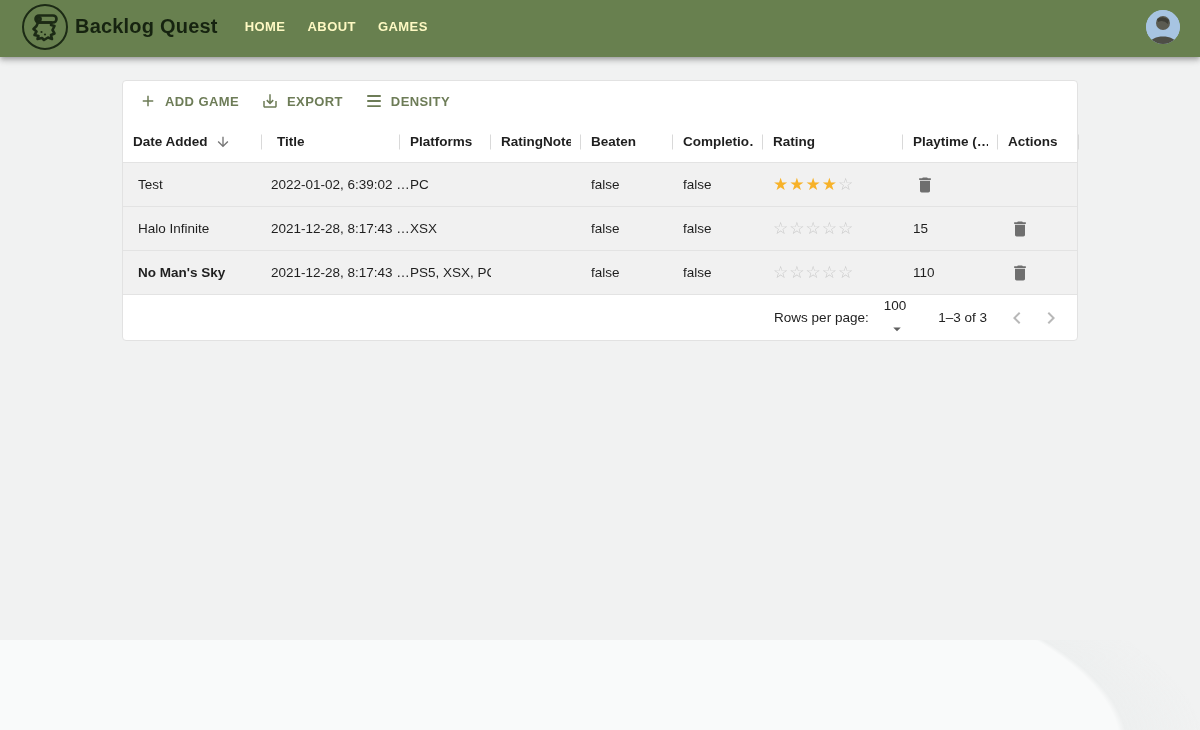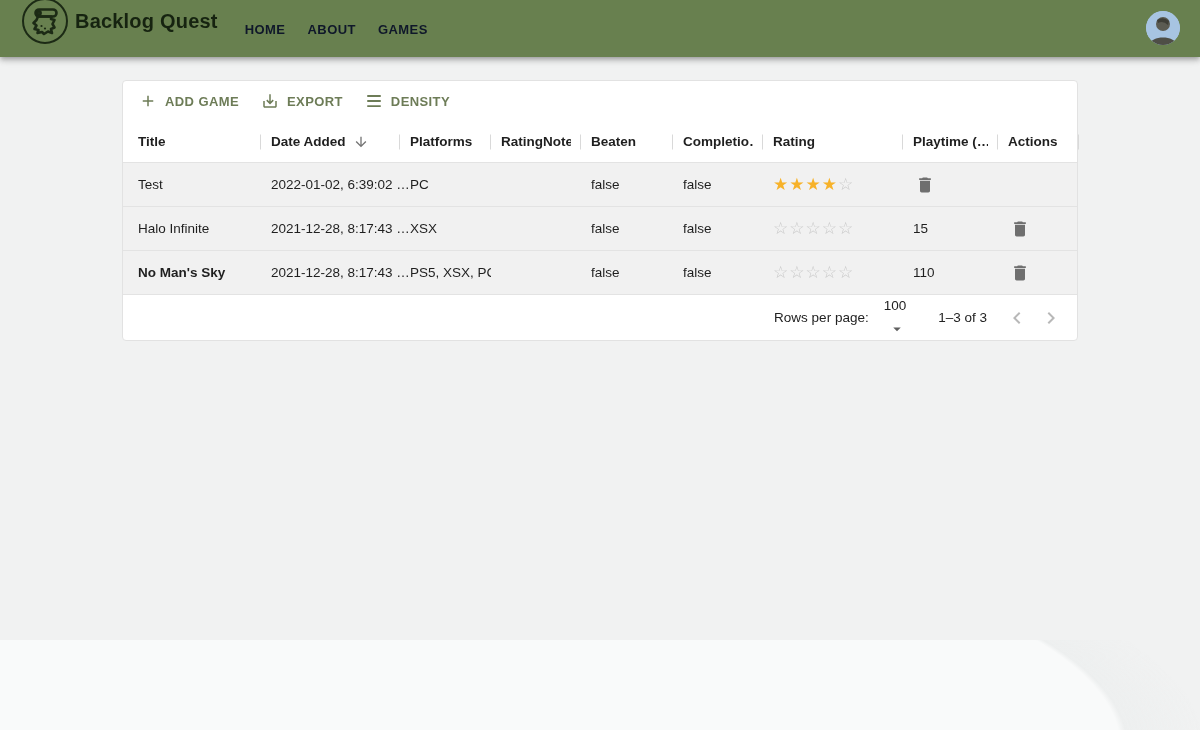--- a/index.html
+++ b/index.html
@@ -12,30 +12,30 @@
     position:relative;
   }
   body::after{ 
     content:""; position:fixed; left:0; right:0; bottom:0; height:90px; pointer-events:none;
     background:radial-gradient(1400px 420px at 28% 118%, #f9fafa 0 56%, #edefef 56.5%, rgba(241,242,242,0) 62%);
   }
 
   
   .appbar{
     height:57px; background:var(--appbar-green,#68804f);
-    display:flex; align-items:flex-end; padding:0 20px 12px 21px;
+    display:flex; align-items:center; padding:0 20px 4px 21px;
     box-shadow:0 2px 4px -1px rgba(0,0,0,.2),0 4px 5px 0 rgba(0,0,0,.14),0 1px 10px 0 rgba(0,0,0,.12);
     position:relative; z-index:2;
   }
   .brand{ display:flex; align-items:center; text-decoration:none; color:#162310; cursor:pointer; }
   .brand-title{ font-size:20px; font-weight:700; letter-spacing:.2px; margin-left:6px; }
   .nav{ display:flex; margin-left:16px; }
   .nav a{
     display:block; padding:8px 11px; font-size:13px; font-weight:700; letter-spacing:.45px;
-    color:#0f172a; text-decoration:none; text-transform:uppercase; cursor:pointer;
+    color:#fef9c3; text-decoration:none; text-transform:uppercase; cursor:pointer;
   }
   .avatar{ margin-left:auto; width:34px; height:34px; border-radius:50%; overflow:hidden; cursor:pointer;
     border:none; padding:0; background:#a7c4e2; display:block; }
 
   
   .card{
     width:956px; margin:23px auto 0; background:#fff;
     border:1px solid #e2e2e2; border-radius:4px; position:relative; z-index:1;
   }
   .toolbar{ height:40px; display:flex; align-items:center; padding:4px 8px; gap:6px; }
@@ -122,28 +122,28 @@
     </button>
     <button class="tbtn">
       <svg width="18" height="18" viewBox="0 0 24 24">
           <path d="M3 4h18v2.5H3V4zm0 6.75h18v2.5H3v-2.5zM3 17.5h18V20H3v-2.5z"></path>
         </svg>
       <span>DENSITY</span>
     </button>
   </div>
 
   <div class="ghead">
-      <div class="gcell hcell" style="width: 138px; padding-left: 15px;">
-        <span style="overflow: hidden;">Title</span>
-      </div>
       <div class="gcell hcell" style="width: 139px;">
         <span style="overflow: hidden;">Date Added</span>
         <svg viewBox="0 0 24 24" width="16" height="16" class="sort-icon">
           <path d="M20 12l-1.41-1.41L13 16.17V4h-2v12.17l-5.58-5.59L4 12l8 8 8-8z"></path>
         </svg>
+      </div>
+      <div class="gcell hcell" style="width: 138px; padding-left: 15px;">
+        <span style="overflow: hidden;">Title</span>
       </div>
       <div class="gcell hcell" style="width: 91px;">
         <span style="overflow: hidden; text-align: center;">Platforms</span>
       </div>
       <div class="gcell hcell" style="width: 90px;">
         <span style="overflow: hidden;">RatingNotes</span>
       </div>
       <div class="gcell hcell" style="width: 92px;">
         <span style="overflow: hidden;">Beaten</span>
       </div>

